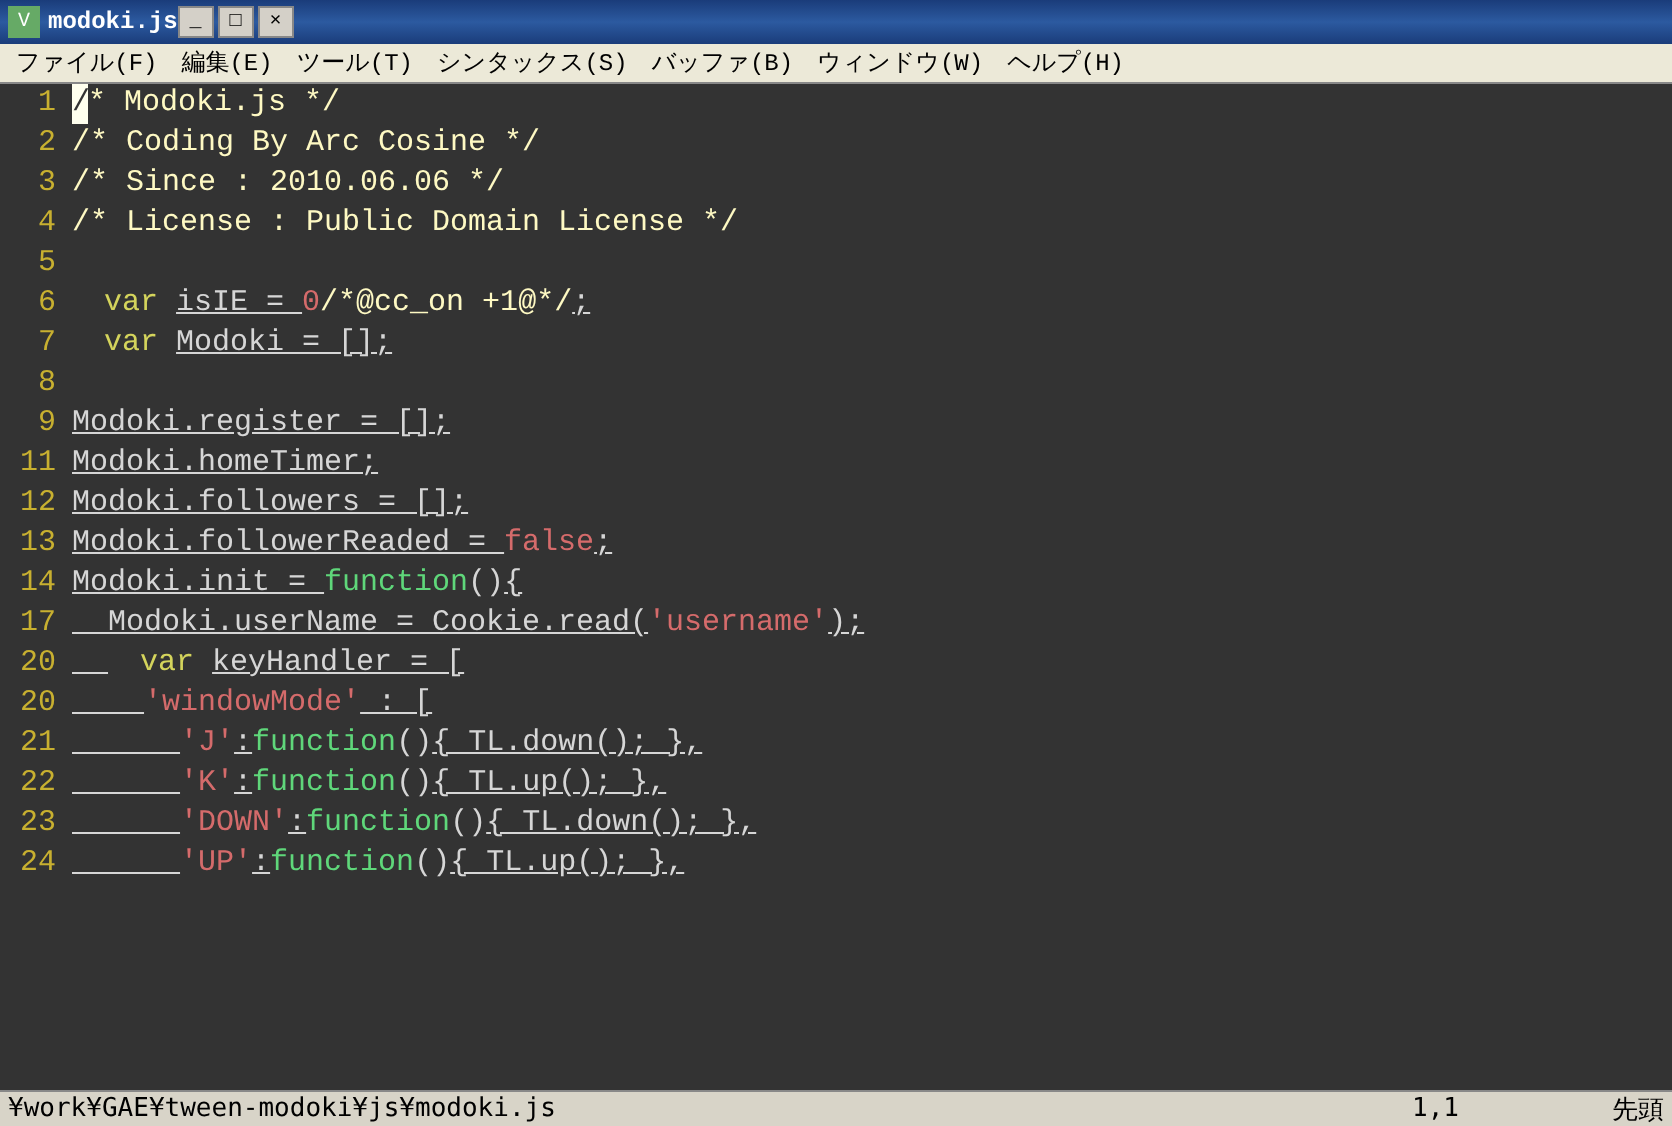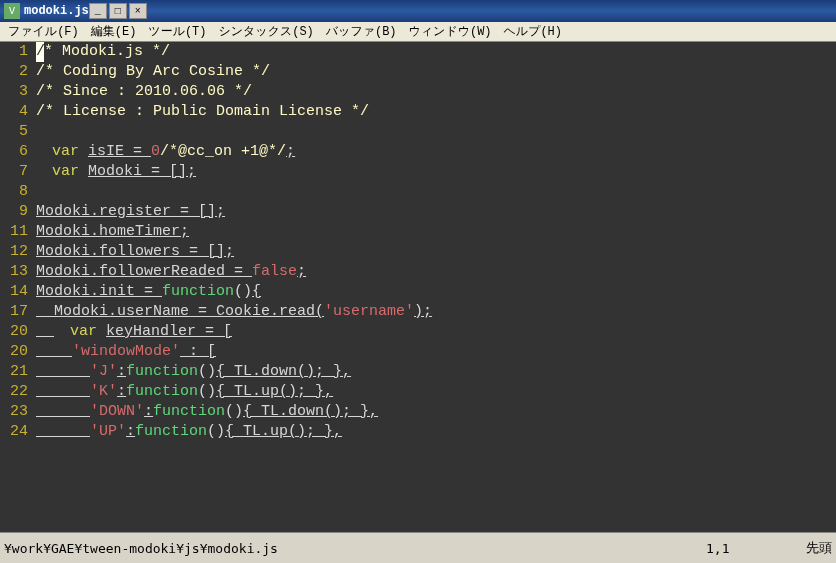--- a/index.html
+++ b/index.html
@@ -50,21 +50,21 @@
 .cursor { display: inline-block; width: 8px; background: #ffe; color: #333; }
 .cmt { color: #fef9c3; margin-top: 35px; }
 .key { color: #d4d45c; margin-left: 16px; }
 .ident { color: #d6d6d6; text-decoration: underline; }
 .num { color: #d56b6b; }
 .str { color: #d56b6b; }
 .func { color: #5fd77a; }
 .paren { color: #d6d6d6; }
 .bool { color: #d56b6b; }
 .statusbar {
-  height: 31px;
+  height: 18px;
   background: #d8d4c8;
   display: flex;
   align-items: center;
   padding: 0 4px;
   color: #000;
   font-size: 13px;
   font-family: "MS Gothic", monospace;
   border-top: 1px solid #888;
 }
 .statusbar .path { flex: 1; }

